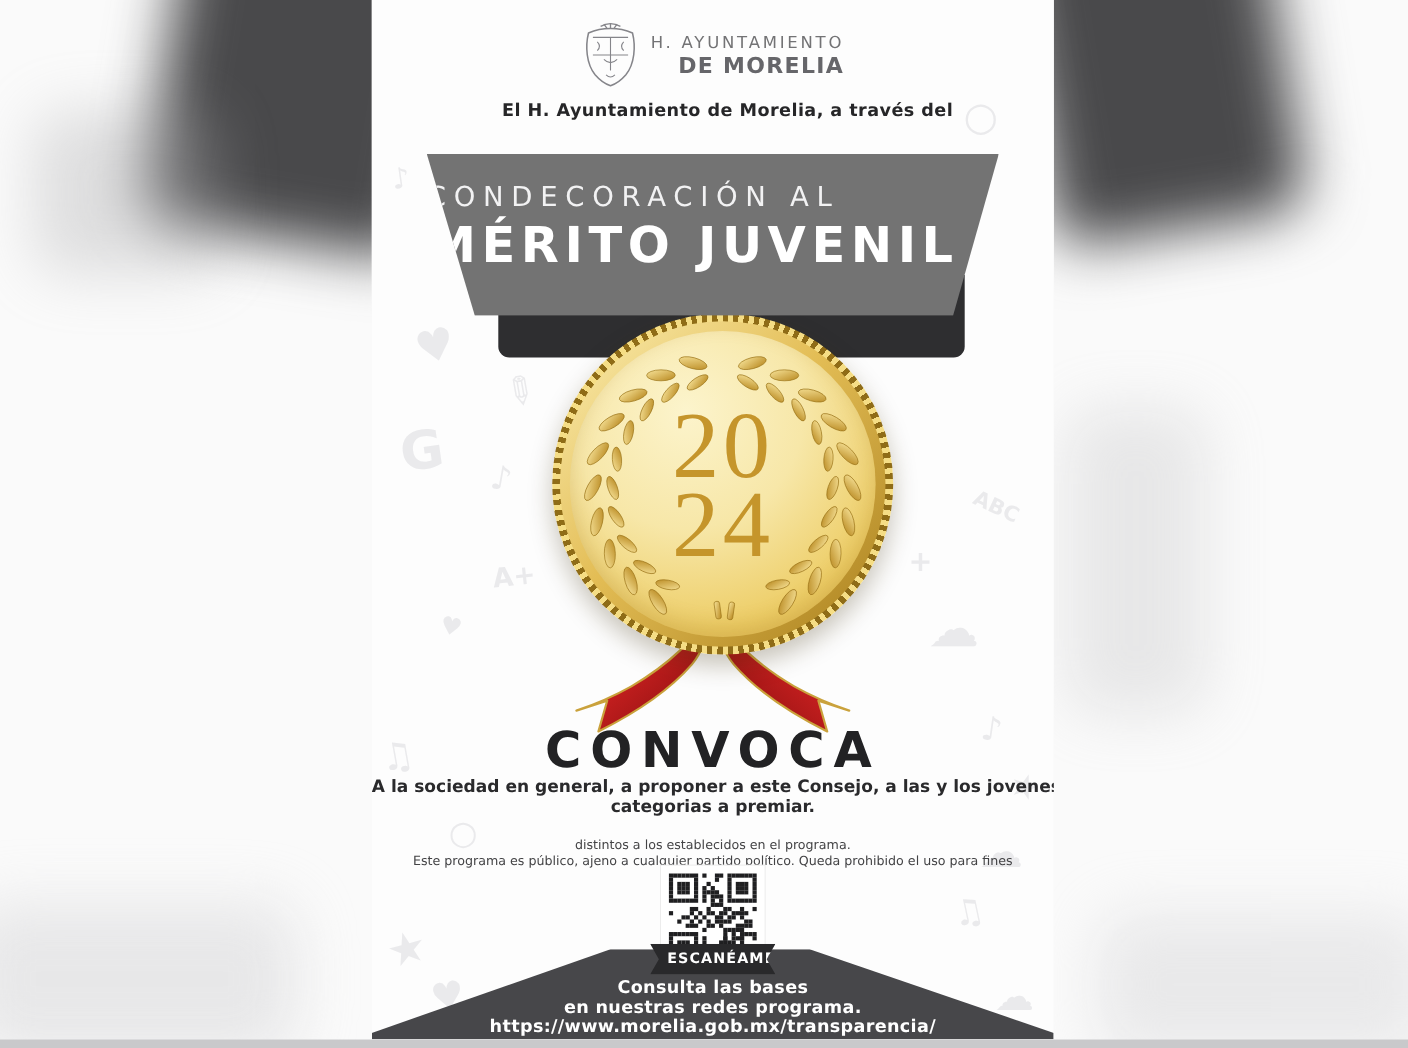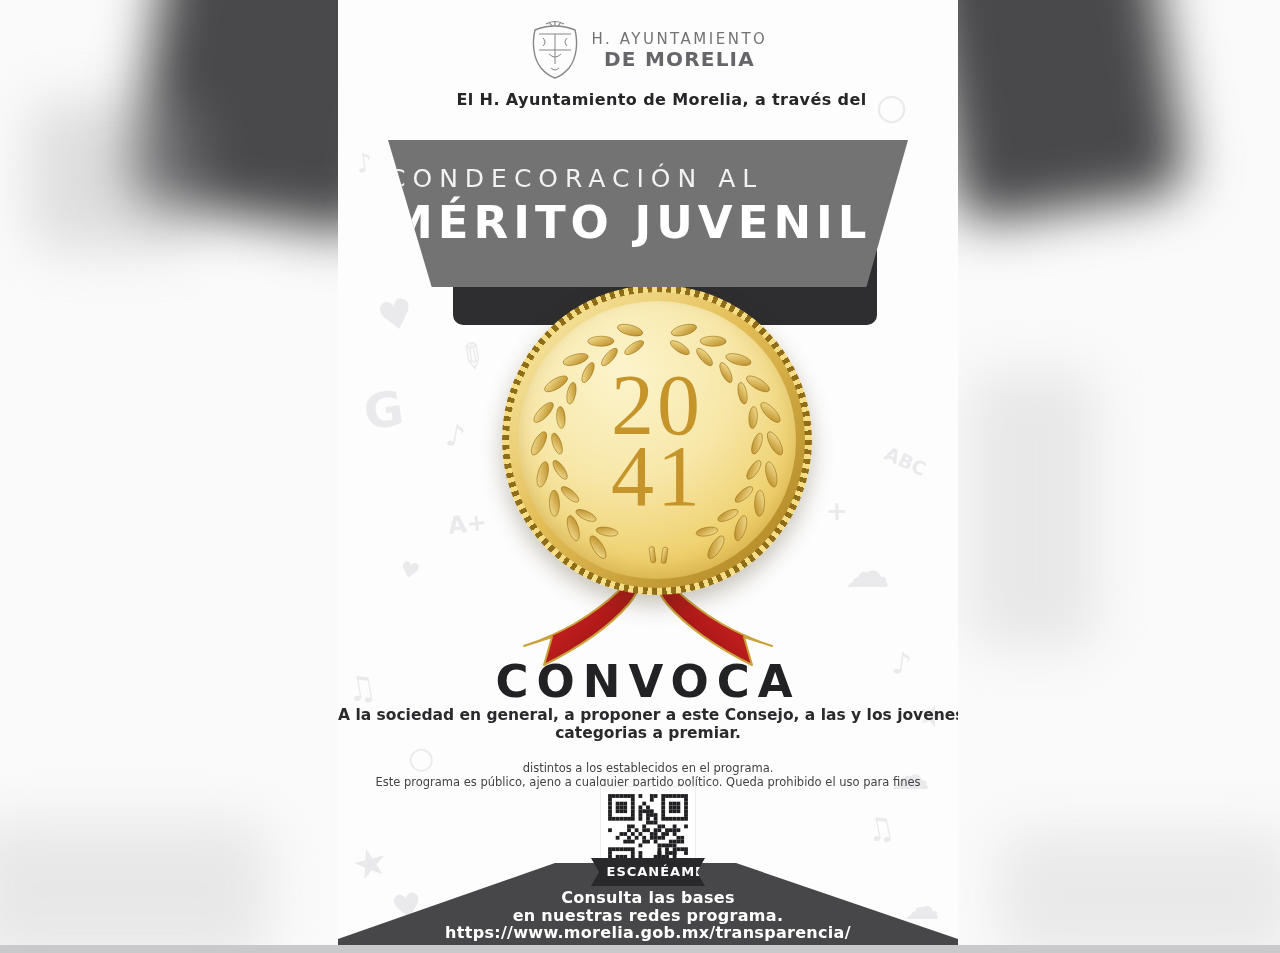--- a/index.html
+++ b/index.html
@@ -19,21 +19,21 @@
   .pr-haze{left:10px;top:370px;width:130px;height:280px;background:#bfbfc1;opacity:.3;}
   .pr-bot{left:40px;top:830px;width:300px;height:130px;background:#d9d9db;opacity:.5;}
 
   
   .poster{position:absolute;left:338px;top:0;width:620px;height:953px;background:#fdfdfd;overflow:hidden;}
   .doodle{position:absolute;color:#eaeaec;z-index:0;font-weight:bold;user-select:none;}
 
   .logo-row{position:absolute;top:20px;left:0;width:620px;display:flex;justify-content:center;
             align-items:center;gap:11px;z-index:2;}
   .crest{flex:0 0 auto;}
-  .logo-text{text-align:center;color:#737375;}
+  .logo-text{text-align:right;color:#737375;}
   .logo-l1{font-size:15px;letter-spacing:2.5px;font-weight:400;line-height:18px;}
   .logo-l2{font-size:20px;letter-spacing:1.2px;font-weight:bold;color:#66666a;line-height:22px;}
 
   .intro{position:absolute;top:91px;left:0;width:620px;text-align:center;z-index:2;
          font-size:16px;font-weight:bold;color:#262628;line-height:18px;letter-spacing:.4px;}
   .intro div{white-space:nowrap;padding-left:27px;}
 
   .banner{position:absolute;left:50px;top:140px;width:520px;height:147px;background:#737373;z-index:3;
           clip-path:polygon(0 0,100% 0,92% 100%,8.4% 100%);text-align:left;color:#fff;}
   .banner-kicker{margin-top:24px;font-size:25px;letter-spacing:7px;font-weight:400;color:#f2f2f3;}
@@ -209,21 +209,21 @@
           <ellipse cx="223.961954373567" cy="87.58281385625328" rx="11" ry="4.2" fill="url(#goldLeaf)" stroke="#9a7318" stroke-width="0.6" transform="rotate(63.60000000000002 223.961954373567 87.58281385625328)"></ellipse>
           <ellipse cx="211.1236566702925" cy="56.20146840173926" rx="13" ry="5" fill="url(#goldLeaf)" stroke="#9a7318" stroke-width="0.6" transform="rotate(0.4000000000000057 211.1236566702925 56.20146840173926)"></ellipse>
           <ellipse cx="202.56242090702753" cy="72.03514271333836" rx="11" ry="4.2" fill="url(#goldLeaf)" stroke="#9a7318" stroke-width="0.6" transform="rotate(48.400000000000006 202.56242090702753 72.03514271333836)"></ellipse>
           <ellipse cx="181.94540267305743" cy="45.1176894609671" rx="13" ry="5" fill="url(#goldLeaf)" stroke="#9a7318" stroke-width="0.6" transform="rotate(-14.799999999999983 181.94540267305743 45.1176894609671)"></ellipse>
           <ellipse cx="177.8350870110656" cy="62.642109712683975" rx="11" ry="4.2" fill="url(#goldLeaf)" stroke="#9a7318" stroke-width="0.6" transform="rotate(33.20000000000002 177.8350870110656 62.642109712683975)"></ellipse>
           <rect x="148" y="262" width="5" height="16" rx="2" fill="url(#goldLeaf)" stroke="#9a7318" stroke-width="0.6" transform="rotate(-8 148 270)"></rect>
           <rect x="160" y="262" width="5" height="16" rx="2" fill="url(#goldLeaf)" stroke="#9a7318" stroke-width="0.6" transform="rotate(8 160 270)"></rect>
         </svg>
       <div class="medal-year">
         <div>20</div>
-        <div>41</div>
+        <div>24</div>
       </div>
     </div>
 
     <div class="convoca">CONVOCA</div>
 
     <div class="body-text">
       <div>A la sociedad en general, a proponer a este Consejo, a las y los jovenes</div>
       <div>categorias a premiar.</div>
     </div>
 

